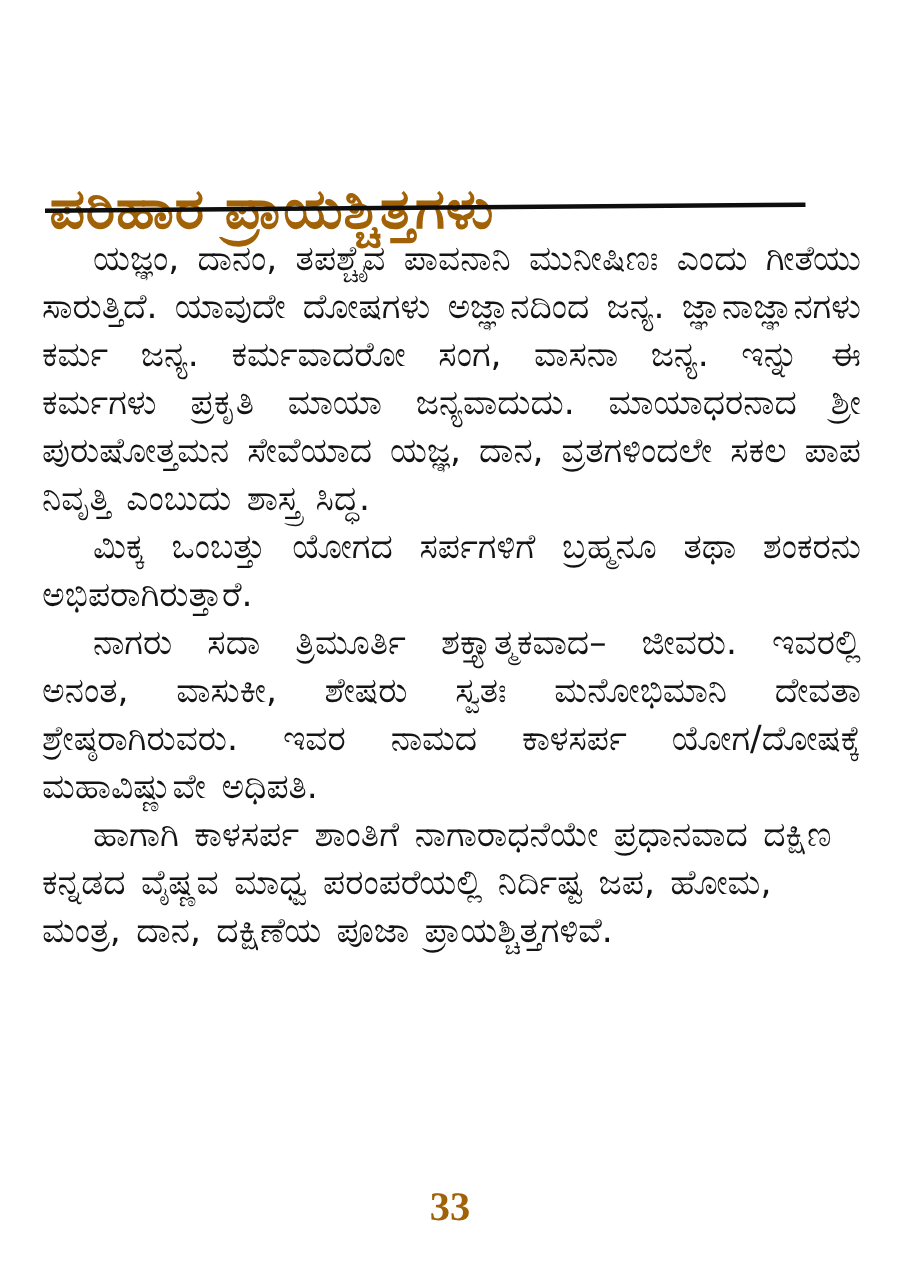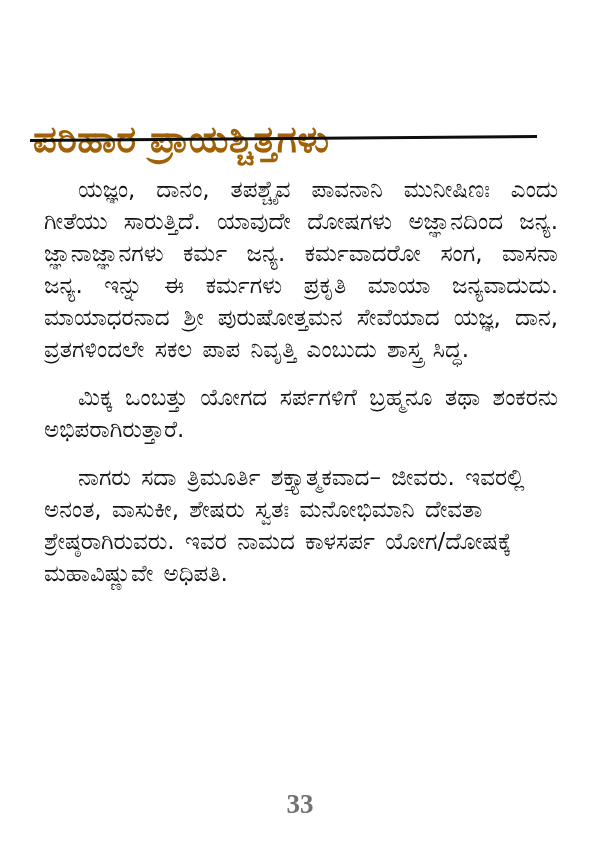--- a/index.html
+++ b/index.html
@@ -36,53 +36,54 @@
     transform: rotate(-0.45deg);
     transform-origin: left center;
   }
   .body-text {
     position: absolute;
     left: 28px;
     right: 26px;
     top: 157px;
   }
   .body-text p {
-    margin: 16px;
+    margin: 0;
     font-size: 23px;
     line-height: 32px;
     text-align: justify;
     text-indent: 34px;
     word-spacing: 3px;
     color: #141414;
   }
   .body-text p:last-child {
     text-align: left;
   }
   .page-number {
     position: absolute;
     left: 0;
     right: 0;
     top: 789px;
     text-align: center;
     font-family: "Liberation Serif", serif;
     font-weight: bold;
     font-size: 27px;
-    color: #737373;
+    color: #a16207;
   }
 </style>
 </head>
 <body>
 
 <div class="page">
 
   <h1 class="chapter-title">ಪರಿಹಾರ ಪ್ರಾಯಶ್ಚಿತ್ತಗಳು</h1>
 
   <div class="title-rule"></div>
 
   <div class="body-text">
     <p>ಯಜ್ಞಂ, ದಾನಂ, ತಪಶ್ಚೈವ ಪಾವನಾನಿ ಮುನೀಷಿಣಃ ಎಂದು ಗೀತೆಯು ಸಾರುತ್ತಿದೆ. ಯಾವುದೇ ದೋಷಗಳು ಅಜ್ಞಾನದಿಂದ ಜನ್ಯ. ಜ್ಞಾನಾಜ್ಞಾನಗಳು ಕರ್ಮ ಜನ್ಯ. ಕರ್ಮವಾದರೋ ಸಂಗ, ವಾಸನಾ ಜನ್ಯ. ಇನ್ನು ಈ ಕರ್ಮಗಳು ಪ್ರಕೃತಿ ಮಾಯಾ ಜನ್ಯವಾದುದು. ಮಾಯಾಧರನಾದ ಶ್ರೀ ಪುರುಷೋತ್ತಮನ ಸೇವೆಯಾದ ಯಜ್ಞ, ದಾನ, ವ್ರತಗಳಿಂದಲೇ ಸಕಲ ಪಾಪ ನಿವೃತ್ತಿ ಎಂಬುದು ಶಾಸ್ತ್ರ ಸಿದ್ಧ.</p>
     <p>ಮಿಕ್ಕ ಒಂಬತ್ತು ಯೋಗದ ಸರ್ಪಗಳಿಗೆ ಬ್ರಹ್ಮನೂ ತಥಾ ಶಂಕರನು ಅಭಿಪರಾಗಿರುತ್ತಾರೆ.</p>
     <p>ನಾಗರು ಸದಾ ತ್ರಿಮೂರ್ತಿ ಶಕ್ತ್ಯಾತ್ಮಕವಾದ– ಜೀವರು. ಇವರಲ್ಲಿ ಅನಂತ, ವಾಸುಕೀ, ಶೇಷರು ಸ್ವತಃ ಮನೋಭಿಮಾನಿ ದೇವತಾ ಶ್ರೇಷ್ಠರಾಗಿರುವರು. ಇವರ ನಾಮದ ಕಾಳಸರ್ಪ ಯೋಗ/ದೋಷಕ್ಕೆ ಮಹಾವಿಷ್ಣುವೇ ಅಧಿಪತಿ.</p>
+    <p>ಹಾಗಾಗಿ ಕಾಳಸರ್ಪ ಶಾಂತಿಗೆ ನಾಗಾರಾಧನೆಯೇ ಪ್ರಧಾನವಾದ ದಕ್ಷಿಣ ಕನ್ನಡದ ವೈಷ್ಣವ ಮಾಧ್ವ ಪರಂಪರೆಯಲ್ಲಿ ನಿರ್ದಿಷ್ಟ ಜಪ, ಹೋಮ, ಮಂತ್ರ, ದಾನ, ದಕ್ಷಿಣೆಯ ಪೂಜಾ ಪ್ರಾಯಶ್ಚಿತ್ತಗಳಿವೆ.</p>
   </div>
 
   <div class="page-number">33</div>
 
 </div>
 
 </body></html>

